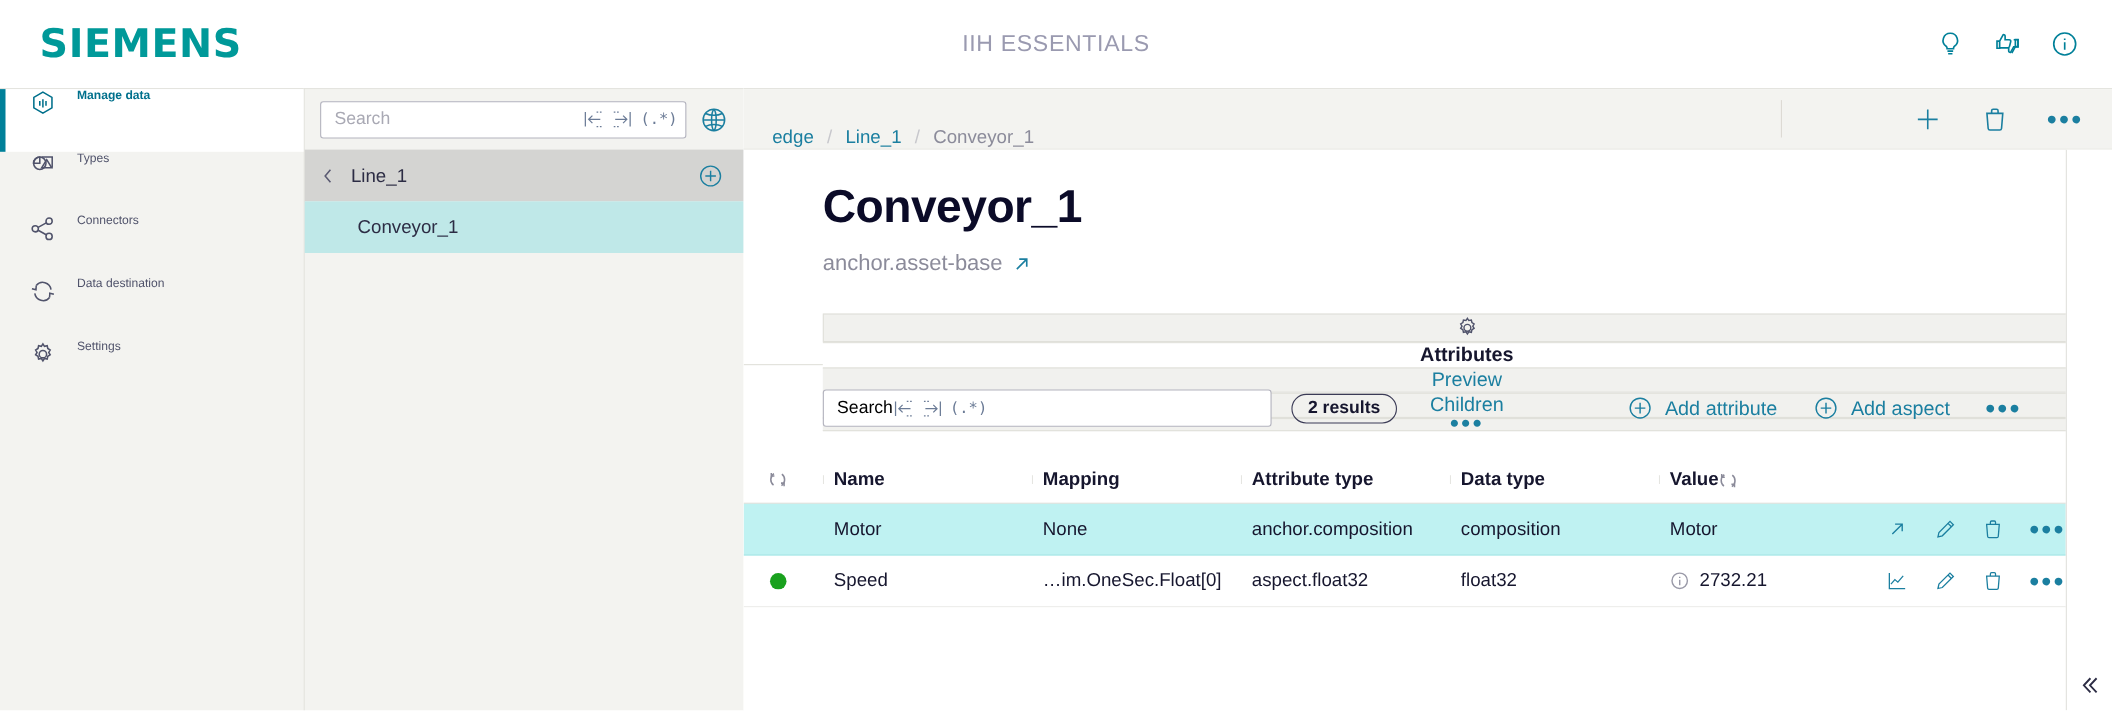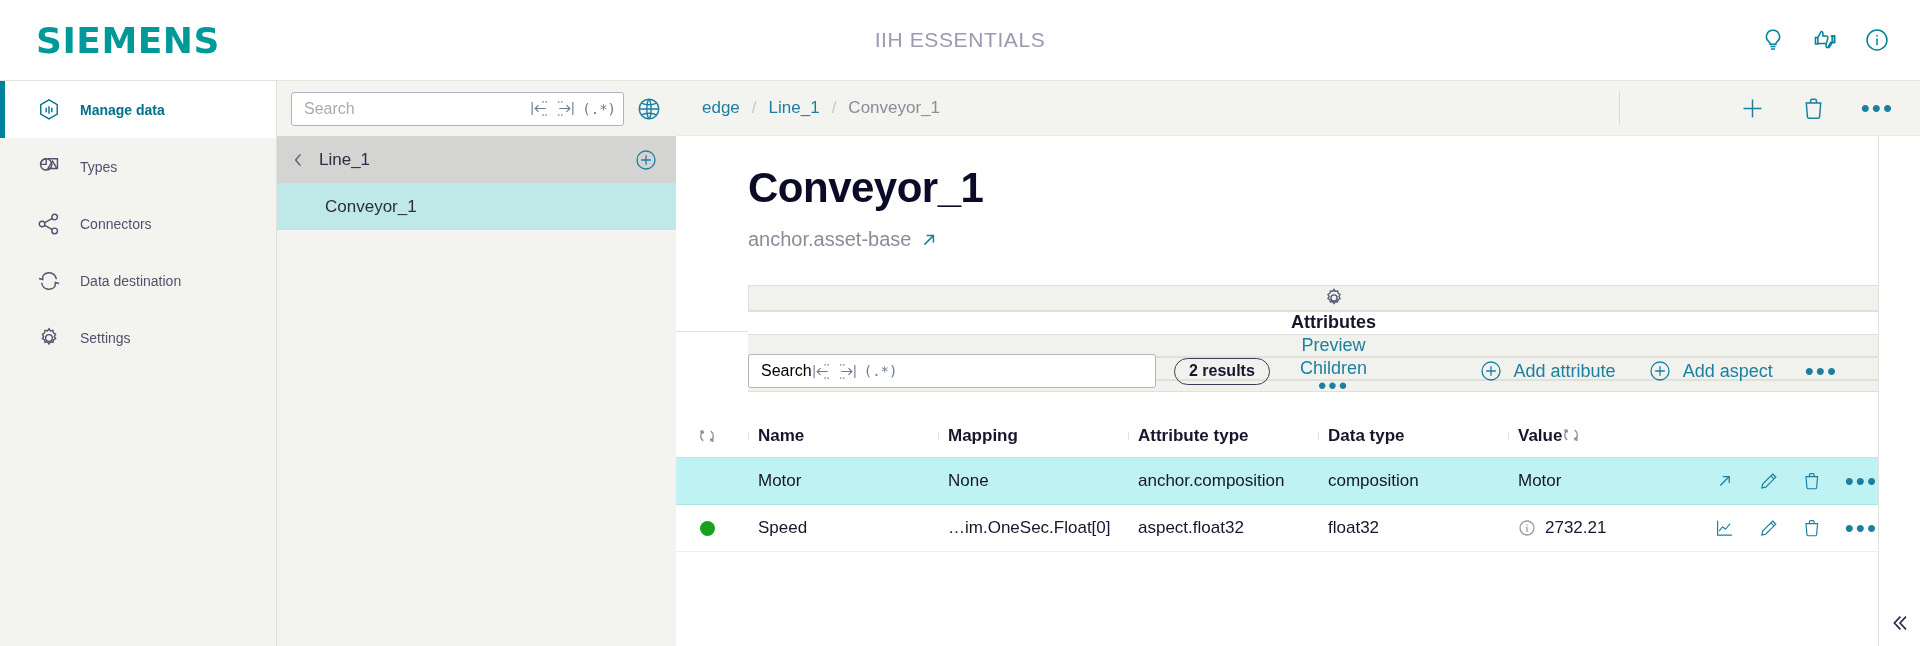--- a/index.html
+++ b/index.html
@@ -44,23 +44,23 @@
   .body { flex: 1 1 auto; display: flex; min-height: 0; }
 
   
   .sidebar {
     width: 276px; flex: 0 0 276px;
     background: #f3f3f0;
     border-top: 1px solid #e4e4df;
     padding-top: 0px;
   }
   .side-item {
-    height: 57px; display: flex; align-items: center;
-    padding-left: 36px; gap: 18px;
-    color: #50536b; font-size: 14px; cursor: pointer;
+    height: 57px; display: flex; align-items: flex-start;
+    padding-left: 26px; gap: 18px;
+    color: #50536b; font-size: 11px; cursor: pointer;
     position: relative;
   }
   .side-item .sicon { width: 26px; height: 26px; flex: 0 0 26px; color: #50536b; }
   .side-item.active {
     background: #ffffff; color: #00708c; font-weight: bold;
   }
   .side-item.active .sicon { color: #00708c; }
   .side-item.active::before {
     content: ""; position: absolute; left: 0; top: 0; bottom: 0; width: 5px;
     background: #008099;
@@ -102,21 +102,21 @@
   
   .content {
     flex: 1 1 auto; background: #ffffff; min-width: 0;
     display: flex; flex-direction: column;
     border-top: 1px solid #e4e4df;
     position: relative;
   }
   .crumbbar {
     height: 55px; flex: 0 0 55px;
     background: #f3f3f0;
-    display: flex; align-items: center; padding-left: 26px;
+    display: flex; align-items: flex-end; padding-left: 26px;
     position: relative;
     border-bottom: 1px solid #ebebe6;
   }
   .crumb { font-size: 17px; color: #1b7fa0; cursor: pointer; }
   .crumb.last { color: #8b8b9a; cursor: default; }
   .crumb-sep { color: #c7c7cc; margin: 0 12px; font-size: 17px; }
   .crumb-actions {
     position: absolute; right: 26px; top: 0; bottom: 0;
     display: flex; align-items: center; gap: 34px;
   }
@@ -183,21 +183,21 @@
   .c-name { flex: 0 0 190px; }
   .c-mapping { flex: 0 0 190px; }
   .c-atype { flex: 0 0 190px; }
   .c-dtype { flex: 0 0 190px; }
   .c-value { flex: 1 1 auto; min-width: 180px; }
   .c-actions { flex: 0 0 200px; display: flex; align-items: center; justify-content: flex-start; gap: 22px; padding-left: 26px; }
   .c-actions svg { width: 24px; height: 24px; color: #1b7fa0; cursor: pointer; display: block; }
   .c-actions .dots { color: #1b7fa0; font-size: 26px; line-height: 12px; letter-spacing: 2px; cursor: pointer; }
 
   .sort-ico { width: 18px; height: 18px; color: #8b8b9a; display: inline-block; vertical-align: -3px; }
-  .value-head { display: flex; align-items: flex-start; }
+  .value-head { display: flex; align-items: flex-end; }
 
   .trow.data { color: #16162e; border-bottom: 1px solid #ededea; cursor: pointer; }
   .trow.selected { background: #bff2f2; border-bottom: 1px solid #a8e6e6; }
   .dot-green { width: 15px; height: 15px; border-radius: 50%; background: #19a11e; display: block; }
   .value-cell { display: flex; align-items: center; gap: 9px; }
   .info-ico { width: 18px; height: 18px; color: #9a9aa8; flex: 0 0 18px; }
 
   
   .right-rail {
     position: absolute; right: 0; top: 0; bottom: 0; width: 42px;

